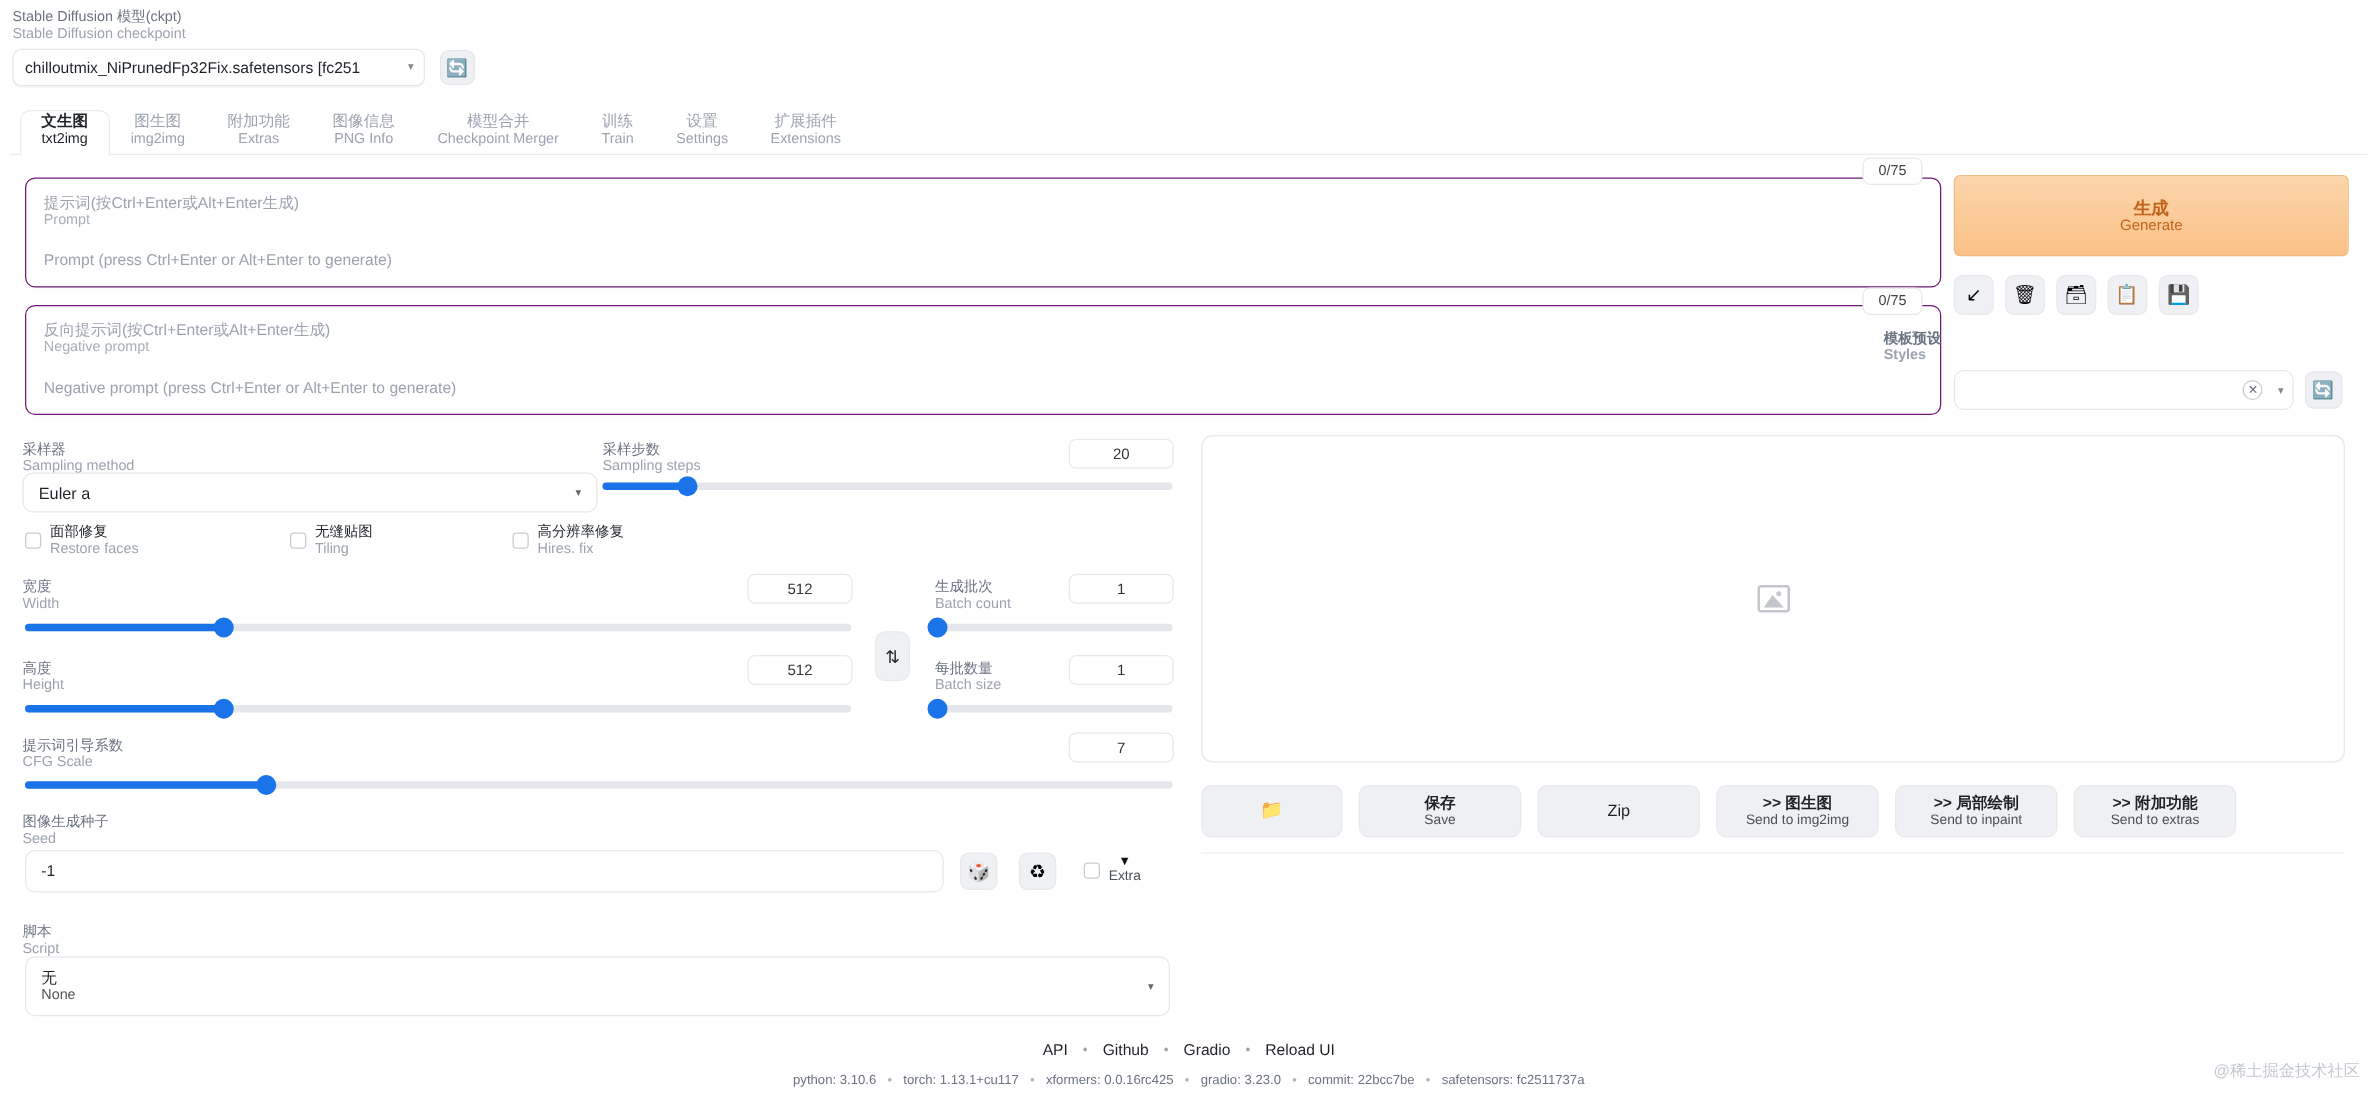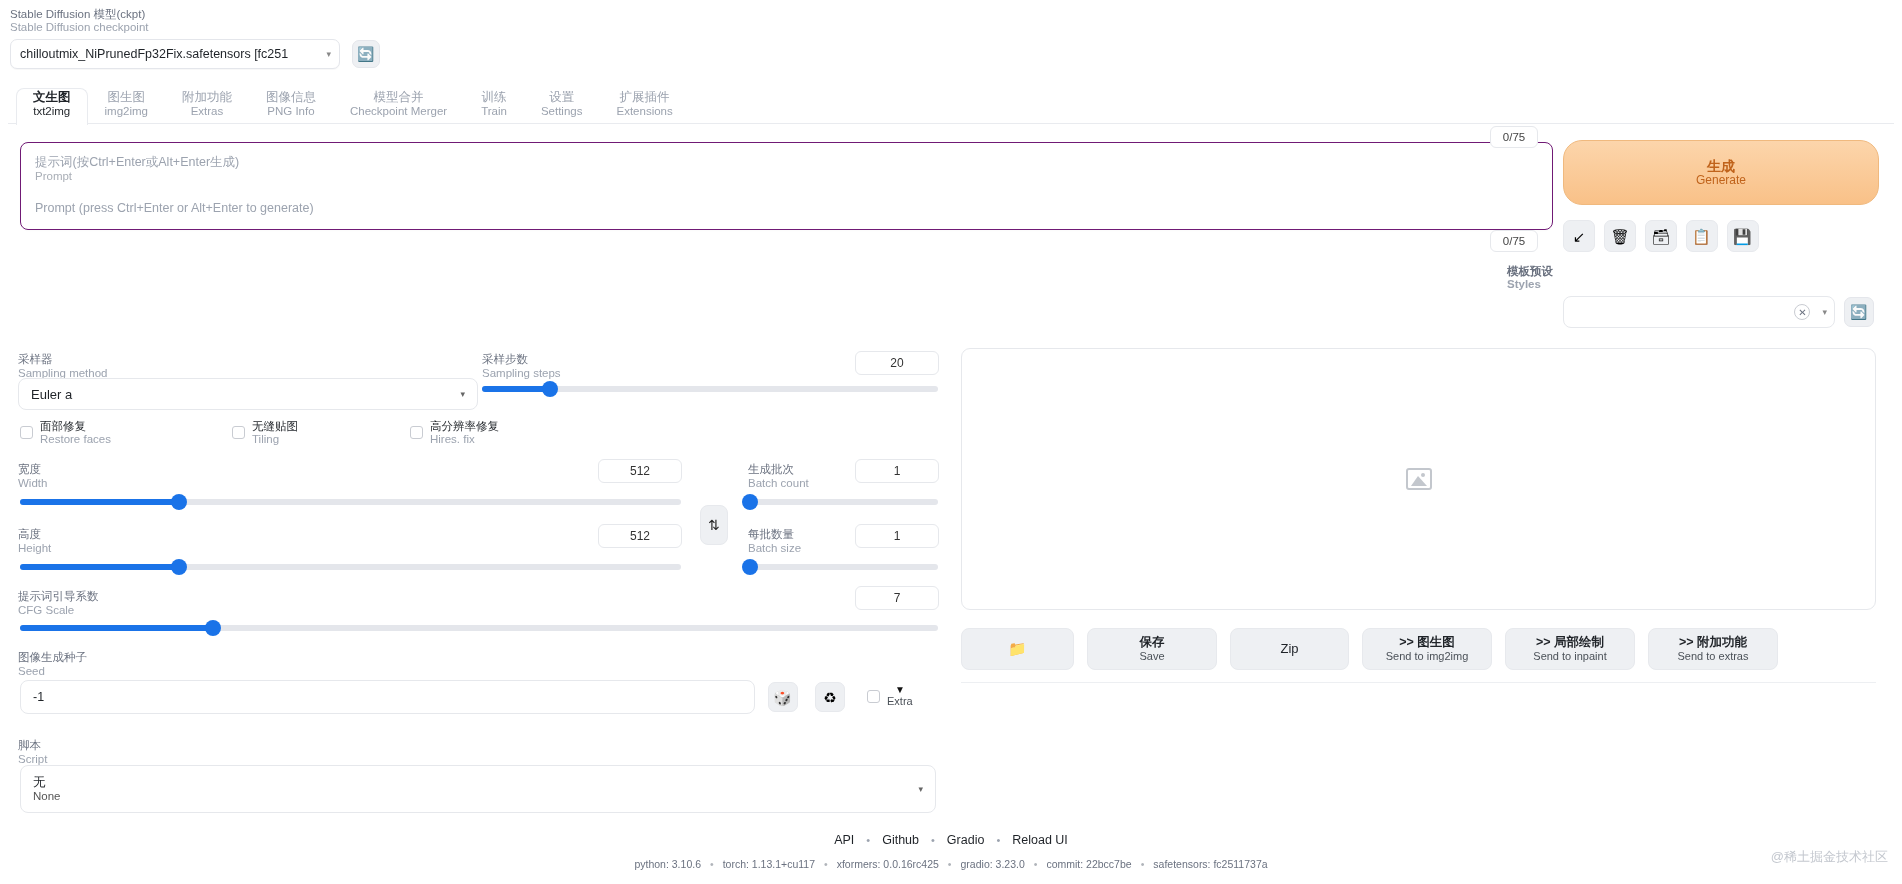--- a/index.html
+++ b/index.html
@@ -73,21 +73,21 @@
     border: 1px solid #e6e8ec; border-radius: 6px; background: #fff;
     display: flex; align-items: center; justify-content: center;
     font-size: 11.5px; color: #444; z-index: 4;
   }
   #counter-pos { left: 1490px; top: 126px; }
   #counter-neg { left: 1490px; top: 230px; }
 
   
   .gen-btn {
     position: absolute; left: 1563px; top: 140px; width: 316px; height: 65px;
-    border-radius: 19px; border: 1px solid #f0b97e;
+    border-radius: 5px; border: 1px solid #f0b97e;
     background: linear-gradient(180deg,#fcd5ab 0%,#f9c188 100%);
     display: flex; flex-direction: column; align-items: center; justify-content: center;
     line-height: 1.15;
   }
   .gen-btn .g-cn { font-size: 14px; color: #c0631b; font-weight: 600; }
   .gen-btn .g-en { font-size: 12px; color: #c0631b; }
   .icon-row { position: absolute; left: 1563px; top: 220px; display: flex; gap: 9px; }
   .icon-btn {
     width: 32px; height: 32px; border-radius: 7px;
     background: #eef0f3; border: 1px solid #e7e9ed;
@@ -252,20 +252,27 @@
 
   <div class="prompt-box" id="prompt-positive">
     <div class="prompt-inner">
       <div class="ph-cn">提示词(按Ctrl+Enter或Alt+Enter生成)</div>
       <div class="ph-en">Prompt</div>
       <div class="ph-main">Prompt (press Ctrl+Enter or Alt+Enter to generate)</div>
     </div>
   </div>
   <div class="counter" id="counter-pos">0/75</div>
 
+  <div class="prompt-box" id="prompt-negative">
+    <div class="prompt-inner">
+      <div class="ph-cn">反向提示词(按Ctrl+Enter或Alt+Enter生成)</div>
+      <div class="ph-en">Negative prompt</div>
+      <div class="ph-main">Negative prompt (press Ctrl+Enter or Alt+Enter to generate)</div>
+    </div>
+  </div>
   <div class="counter" id="counter-neg">0/75</div>
 
   <div class="gen-btn">
     <div class="g-cn">生成</div>
     <div class="g-en">Generate</div>
   </div>
 
   <div class="icon-row" id="icon-row">
       <div class="icon-btn">
         <span>↙</span>
@@ -444,21 +451,21 @@
     <div class="img-ph"></div>
   </div>
   <div class="out-btn-row" id="out-btn-row">
       <div class="out-btn" style="width: 113px;">
         <span style="font-size: 15px;">📁</span>
       </div>
       <div class="out-btn" style="width: 130px;">
         <span class="b-cn">保存</span>
         <span class="b-en">Save</span>
       </div>
-      <div class="out-btn" style="width: 119px;">
+      <div class="out-btn" style="width: 130px;">
         <span class="b-single">Zip</span>
       </div>
       <div class="out-btn" style="width: 130px;">
         <span class="b-cn">&gt;&gt; 图生图</span>
         <span class="b-en">Send to img2img</span>
       </div>
       <div class="out-btn" style="width: 130px;">
         <span class="b-cn">&gt;&gt; 局部绘制</span>
         <span class="b-en">Send to inpaint</span>
       </div>

